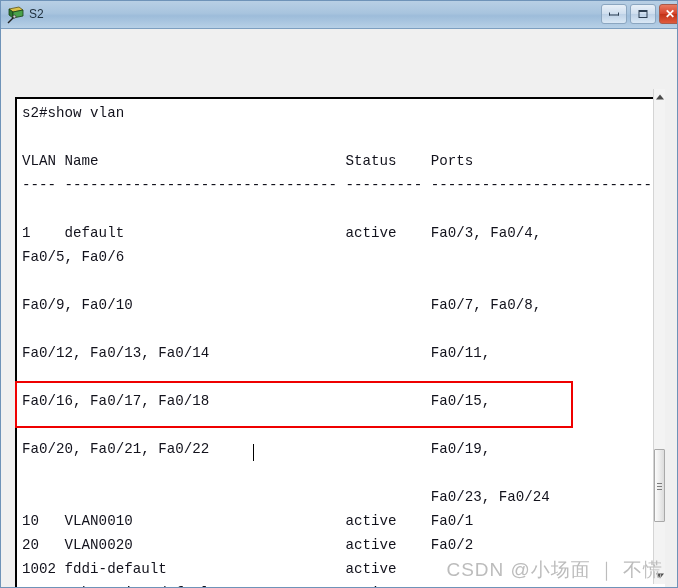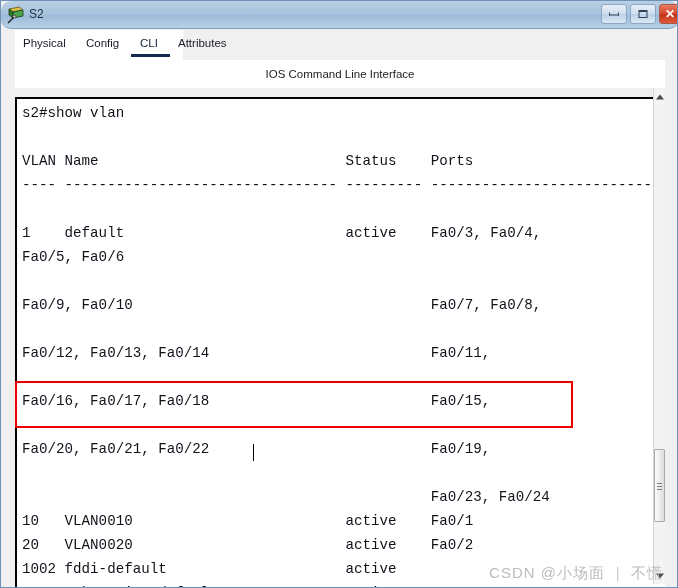--- a/index.html
+++ b/index.html
@@ -29,21 +29,20 @@
   
   #title-bar {
     position: absolute;
     left: 0;
     top: 0;
     width: 678px;
     height: 28px;
     background: linear-gradient(to bottom, #b8cfe4 0%, #a8c4de 45%, #9dbcda 55%, #b7d0e6 100%);
     border-bottom: 1px solid #7d9fc0;
     box-sizing: border-box;
-    border-radius: 10px;
   }
   #app-icon {
     position: absolute;
     left: 6px;
     top: 5px;
     width: 18px;
     height: 18px;
   }
   #title-text {
     position: absolute;
@@ -261,21 +260,21 @@
     width: 5px;
     height: 1px;
     background: #7d7d7d;
   }
 
   
   #watermark {
     position: absolute;
     right: 14px;
     bottom: 4px;
-    font-size: 15px;
+    font-size: 19px;
     color: #bcbcbc;
     white-space: nowrap;
     letter-spacing: 1px;
     pointer-events: none;
   }
 </style>
 </head>
 <body>
 
 <div id="app-window">
@@ -296,36 +295,21 @@
       <span class="win-btn-glyph"></span>
     </div>
     <div class="win-btn" id="btn-maximize">
       <span class="win-btn-glyph"></span>
     </div>
     <div class="win-btn" id="btn-close">
       <span class="win-btn-glyph">✕</span>
     </div>
   </div>
 
-  <div id="tab-strip">
-    <div id="tab-strip-inner"></div>
-
-    <div class="tab-item" style="left:22px;">Physical</div>
-
-    <div class="tab-item" style="left:85px;">Config</div>
-
-    <div class="tab-item active" style="left:139px;">CLI</div>
-    <div class="tab-underline" style="left:130px; top:24px; width:39px;"></div>
-
-    <div class="tab-item" style="left:177px;">Attributes</div>
-  </div>
-
-  <div id="cli-header">
-    <div id="cli-header-label">IOS Command Line Interface</div>
-  </div>
+
 
   <div id="terminal-frame">
     <pre id="terminal-text">s2#show vlan
 
 VLAN Name                             Status    Ports
 ---- -------------------------------- --------- -----------------------------
 
 1    default                          active    Fa0/3, Fa0/4,
 Fa0/5, Fa0/6
 

